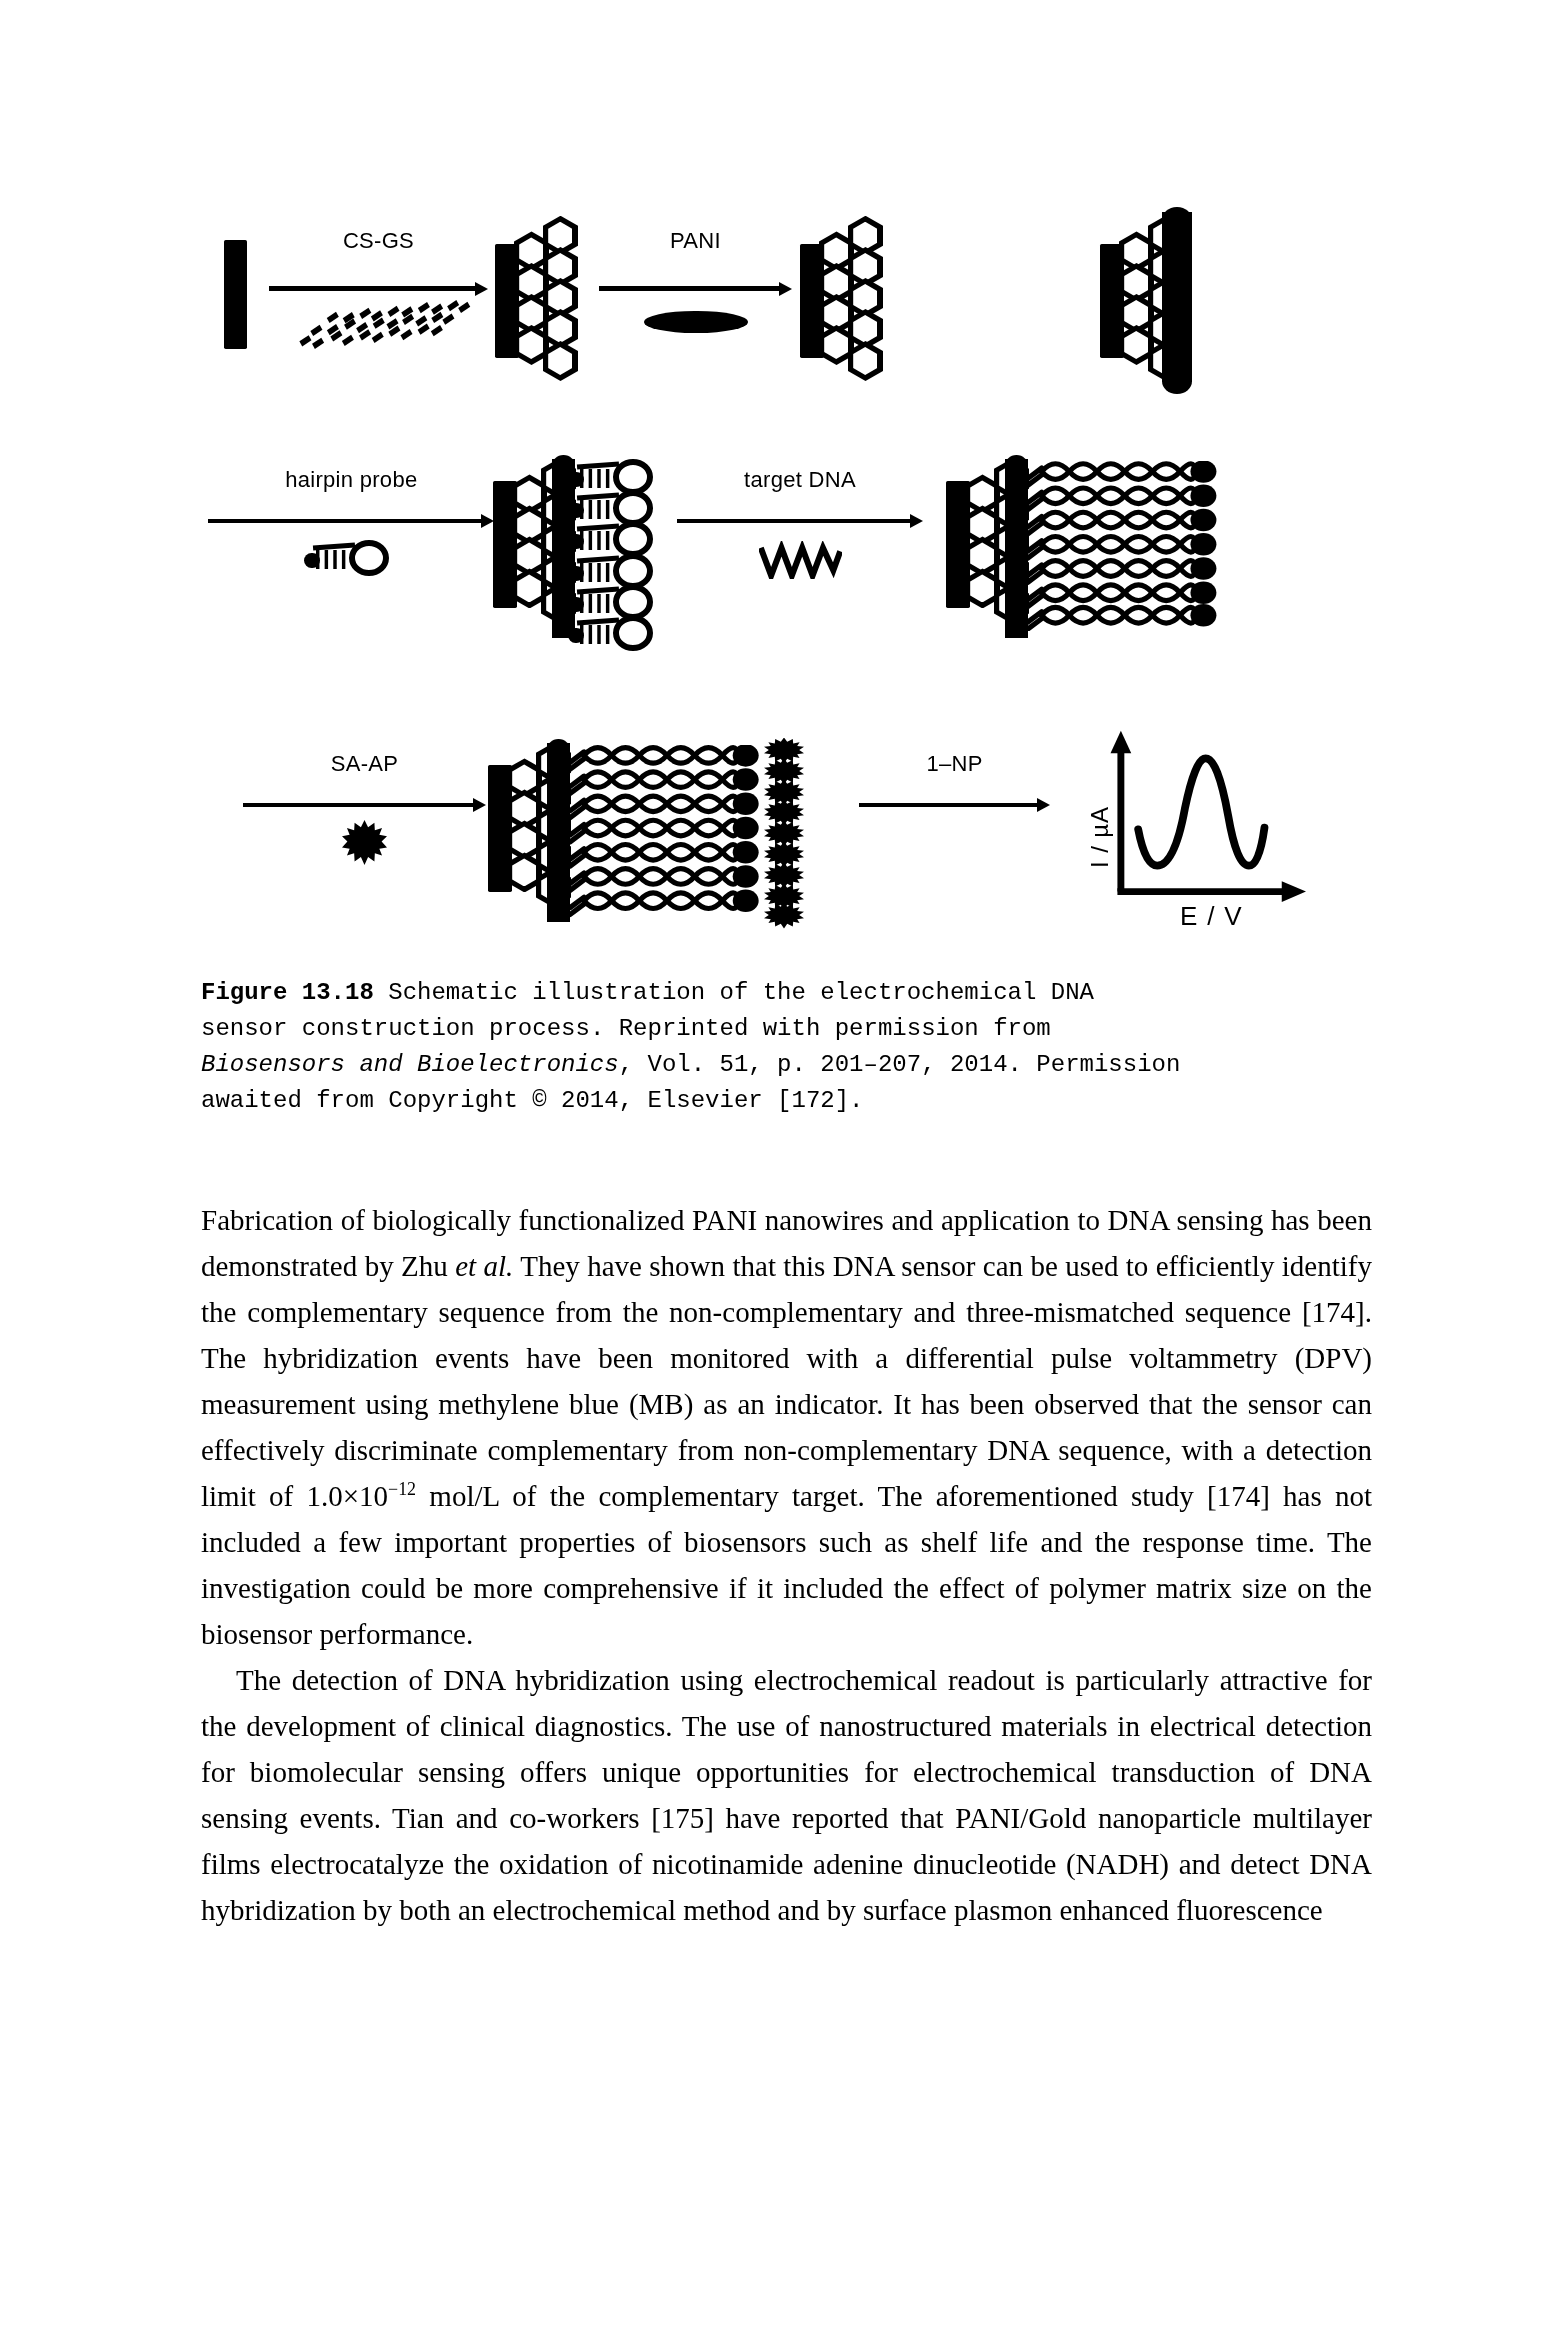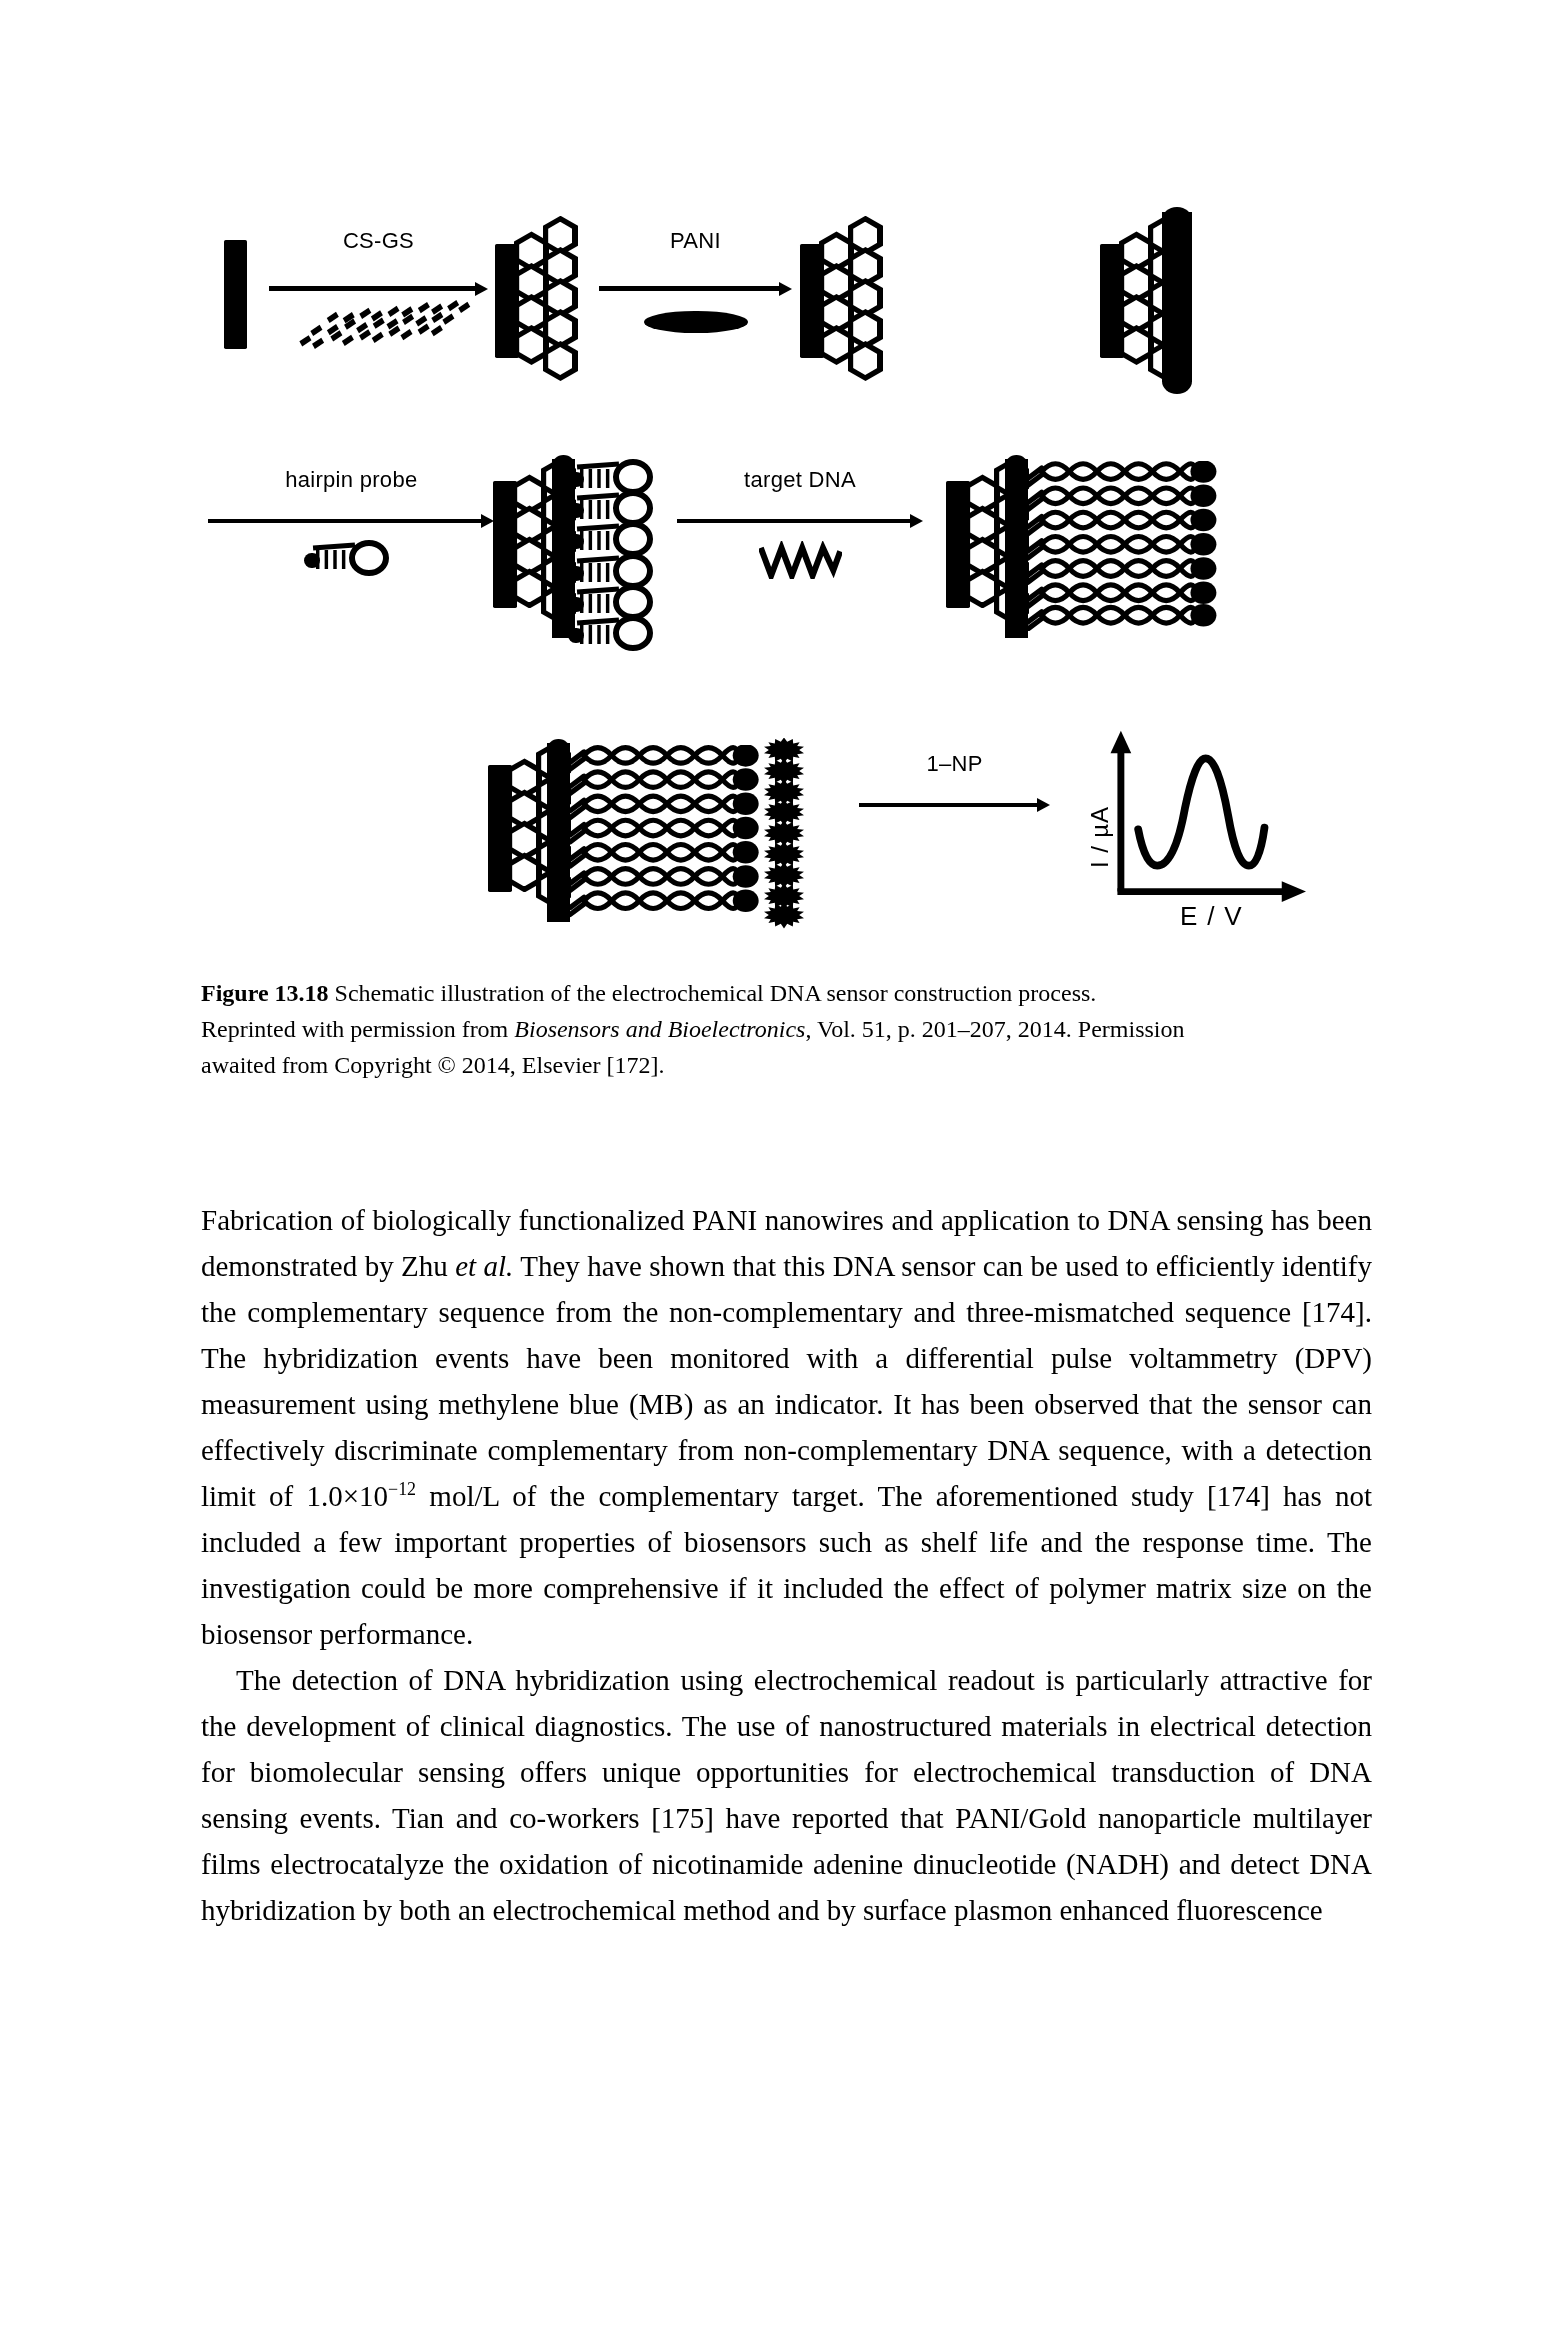--- a/index.html
+++ b/index.html
@@ -225,21 +225,21 @@
     letter-spacing: 1.3px;
     white-space: nowrap;
   }
 
   
   .caption {
     position: absolute;
     left: 201px;
     top: 975px;
     width: 989px;
-    font-family: Liberation Serif, serif;
+    font-family: Liberation Mono, monospace;
     font-size: 24px;
     line-height: 36px;
     text-align: left;
   }
   .caption b { font-weight: bold; }
   .caption i { font-style: italic; }
 
   
   .body-text {
     position: absolute;
@@ -574,20 +574,28 @@
               <ellipse cx="205" cy="152" rx="15" ry="13"></ellipse>
               <ellipse cx="205" cy="178" rx="15" ry="13"></ellipse>
             </g>
           </svg>
         </div>
       </div>
     </div>
 
     <div class="fig-row row3">
 
+      <div class="rx" style="left:26px; top:12px; width:243px;">
+        <div class="rx-label">SA-AP</div>
+        <div class="rx-arrow" style="margin-top:26px;">
+          <span class="shaft"></span>
+            <span class="head"></span>
+        </div>
+        <div class="rx-icon starburst" style="margin-top:12px;"></div>
+      </div>
 
       <div class="abs" style="left:271px; top:-5.2px;">
         <div class="abs electrode" style="left:0px; top:29.5px; width:24px; height:127px;"></div>
         <div class="honeycomb" style="left:19px; top:15.6px; width:75px; height:161px;">
           <div class="hex" style="left:0px;  top:7px;"></div>
           <div class="hex" style="left:0px;  top:38px;"></div>
           <div class="hex" style="left:0px;  top:69px;"></div>
           <div class="hex" style="left:0px;  top:101px;"></div>
           <div class="hex" style="left:29px; top:-8.7px;"></div>
           <div class="hex" style="left:29px; top:22.6px;"></div>

